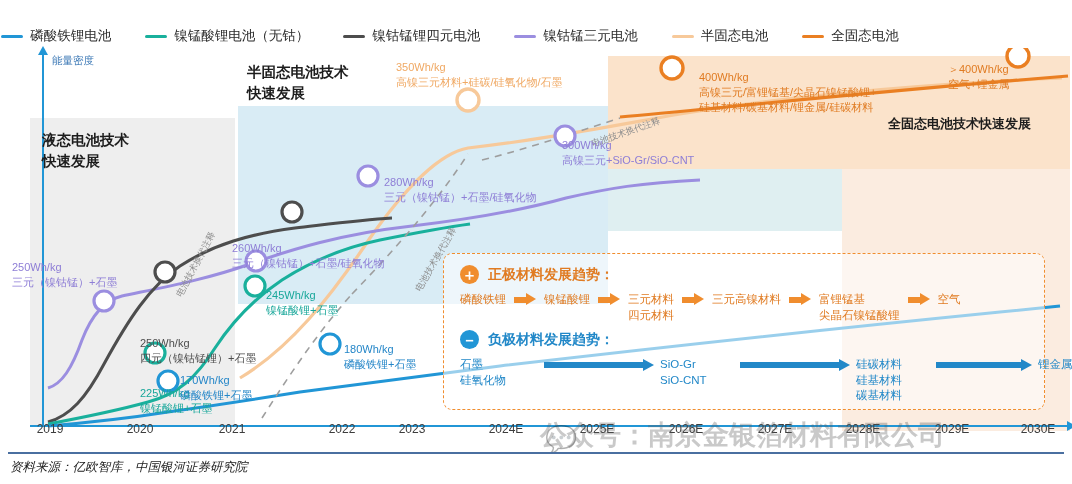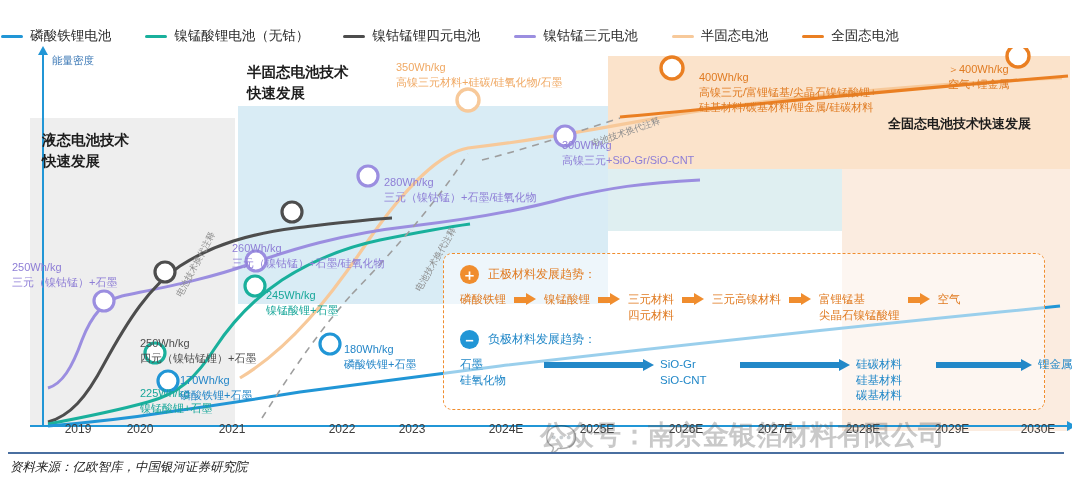--- a/index.html
+++ b/index.html
@@ -64,21 +64,21 @@
     border:1.6px dashed #f08d2e;border-radius:9px;background:rgba(255,255,255,0.55);
   }
   .inset-row{position:absolute;display:flex;align-items:center;}
   .badge{
     width:19px;height:19px;border-radius:50%;display:flex;align-items:center;
     justify-content:center;color:#fff;font-size:15px;font-weight:700;line-height:1;
     margin-right:9px;flex:0 0 auto;
   }
   .badge-plus{background:#f08d2e;}
   .badge-minus{background:#2196d6;}
-  .inset-title{font-size:12px;font-weight:400;}
+  .inset-title{font-size:14px;font-weight:700;}
   .title-cat{color:#e07b22;}
   .title-an{color:#2288c8;}
 
   .chain{position:absolute;display:flex;align-items:flex-start;}
   .chain .node{font-size:11.5px;line-height:1.35;white-space:nowrap;}
   .cat .node{color:#e07b22;}
   .an .node{color:#2288c8;}
   .arrow-o{
     width:22px;height:11px;margin:2px 8px 0 8px;flex:0 0 auto;position:relative;
   }
@@ -328,21 +328,21 @@
       <span class="arrow-b" style="width:96px;"></span>
       <div class="node">
         <div>锂金属</div>
       </div>
     </div>
 
   </div>
 </div>
 
 <div class="ticks">
-  <div class="tick" style="left:50px;margin-left:28px;">2019</div>
+  <div class="tick" style="left:50px;">2019</div>
   <div class="tick" style="left:140px;">2020</div>
   <div class="tick" style="left:232px;">2021</div>
   <div class="tick" style="left:342px;">2022</div>
   <div class="tick" style="left:412px;">2023</div>
   <div class="tick" style="left:506px;">2024E</div>
   <div class="tick" style="left:597px;">2025E</div>
   <div class="tick" style="left:686px;">2026E</div>
   <div class="tick" style="left:775px;">2027E</div>
   <div class="tick" style="left:863px;">2028E</div>
   <div class="tick" style="left:952px;">2029E</div>

